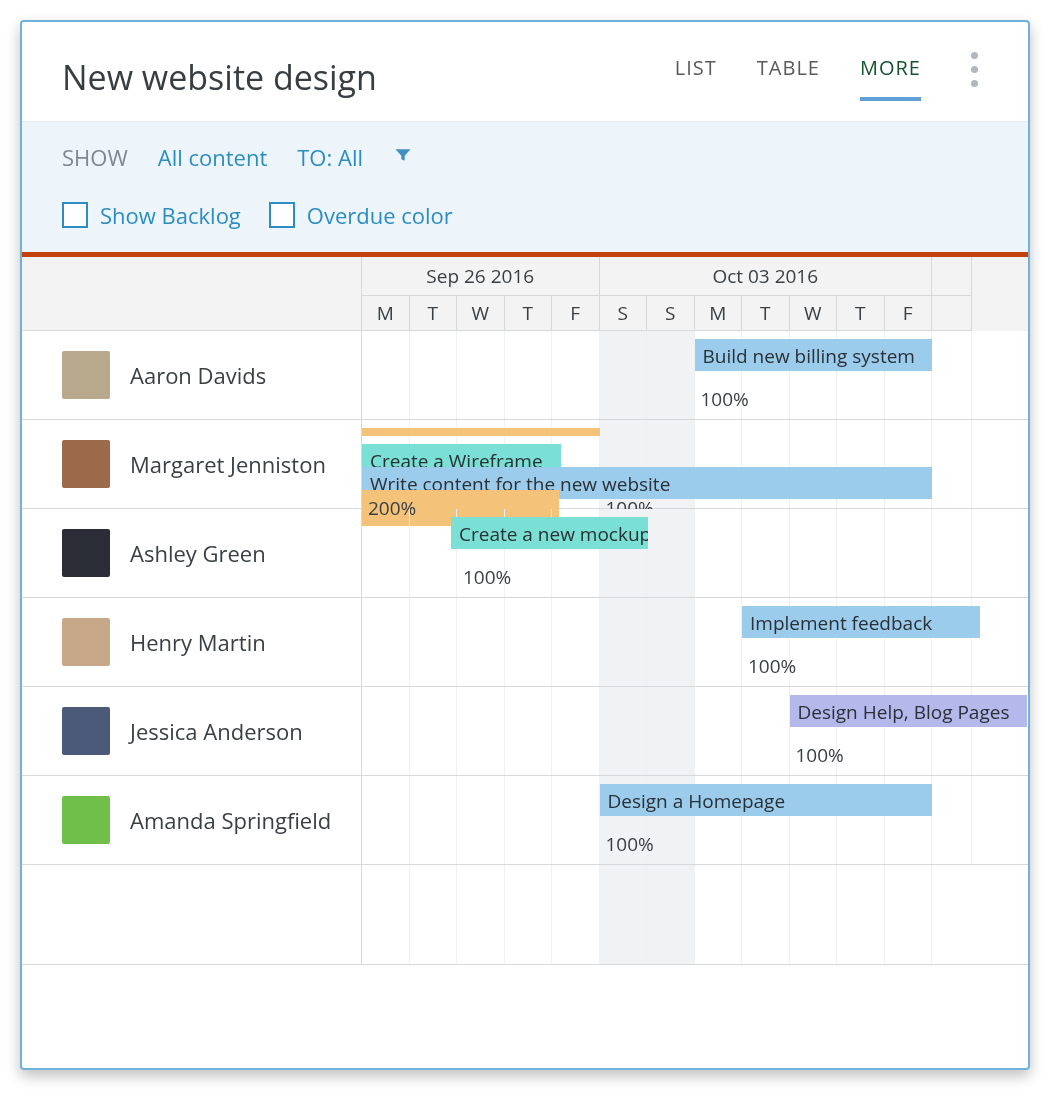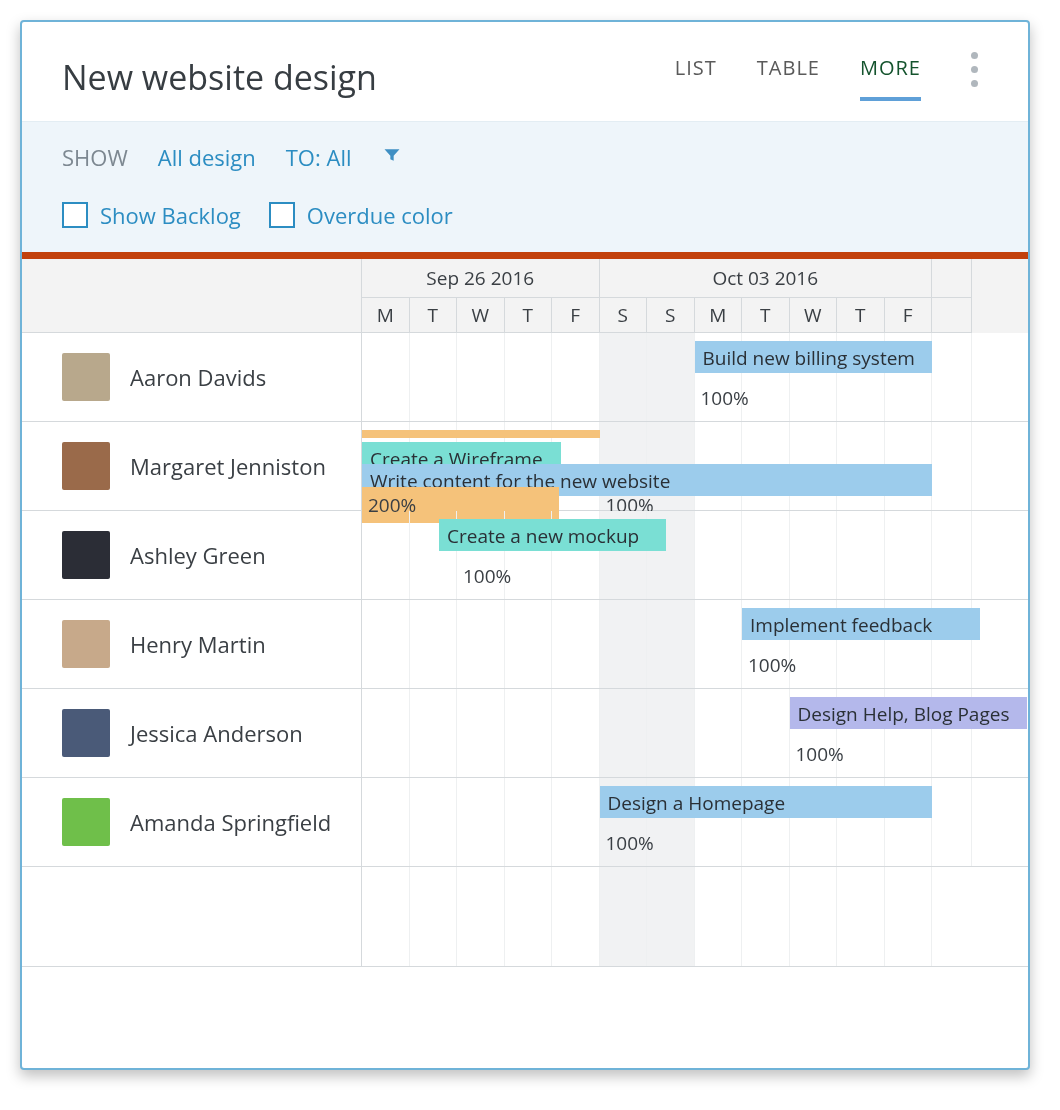--- a/index.html
+++ b/index.html
@@ -65,21 +65,21 @@
     cursor: pointer;
   }
   .kebab span {
     width: 7px; height: 7px; border-radius: 50%; background: #b0b7bd;
   }
   
   .filter-bar {
     background: #eef5fa;
     padding: 20px 40px 22px 40px;
     border-top: 1px solid #e3edf3;
-    border-bottom: 7px solid #c2410c;
+    border-bottom: 5px solid #c2410c;
   }
   .filter-row {
     display: flex;
     align-items: center;
     gap: 30px;
     margin-bottom: 28px;
   }
   .filter-label {
     color: #7d8891;
     font-size: 22px;
@@ -186,21 +186,21 @@
     border-right: 1px solid #eef0f1;
   }
   .day-bg.weekend { background: #f1f2f3; }
   .day-bg:last-child { border-right: none; }
   .bars {
     position: absolute;
     left: 0; top: 0; right: 0; bottom: 0;
     display: flex;
     flex-direction: column;
     padding: 8px 0;
-    gap: 8px;
+    gap: 14px;
   }
   .bar-row {
     position: relative;
     height: 32px;
   }
   .bar {
     position: absolute;
     height: 32px;
     font-size: 19px;
     color: #2a3036;
@@ -238,21 +238,21 @@
         <span></span>
           <span></span>
           <span></span>
       </div>
     </div>
   </div>
 
   <div class="filter-bar">
     <div class="filter-row">
       <span class="filter-label">SHOW</span>
-      <span class="filter-link">All design</span>
+      <span class="filter-link">All content</span>
       <span class="filter-link">TO: All</span>
       <span class="filter-icon">
         <svg viewBox="0 0 24 24">
             <path d="M3 5h18l-7 8v6l-4-2v-4z"></path>
           </svg>
       </span>
     </div>
     <div class="checkbox-row">
       <label class="checkbox-group">
         <span class="checkbox-box"></span>
@@ -365,21 +365,21 @@
             <div class="day-bg weekend"></div>
             <div class="day-bg weekend"></div>
             <div class="day-bg"></div>
             <div class="day-bg"></div>
             <div class="day-bg"></div>
             <div class="day-bg"></div>
             <div class="day-bg"></div>
             <div class="day-bg"></div>
             <div class="bars">
               <div class="bar-row">
-                <div class="bar teal" style="left: 77px; width: 227px;">Create a new mockup</div>
+                <div class="bar teal" style="left: 89px; width: 197px;">Create a new mockup</div>
               </div>
               <div class="pct-row">
                 <div class="pct" style="left: 95px;">100%</div>
               </div>
             </div>
           </div>
         </div>
         <div class="gantt-row">
           <div class="assignee-cell">
             <span class="avatar" style="background: rgb(199, 169, 138);"></span>

